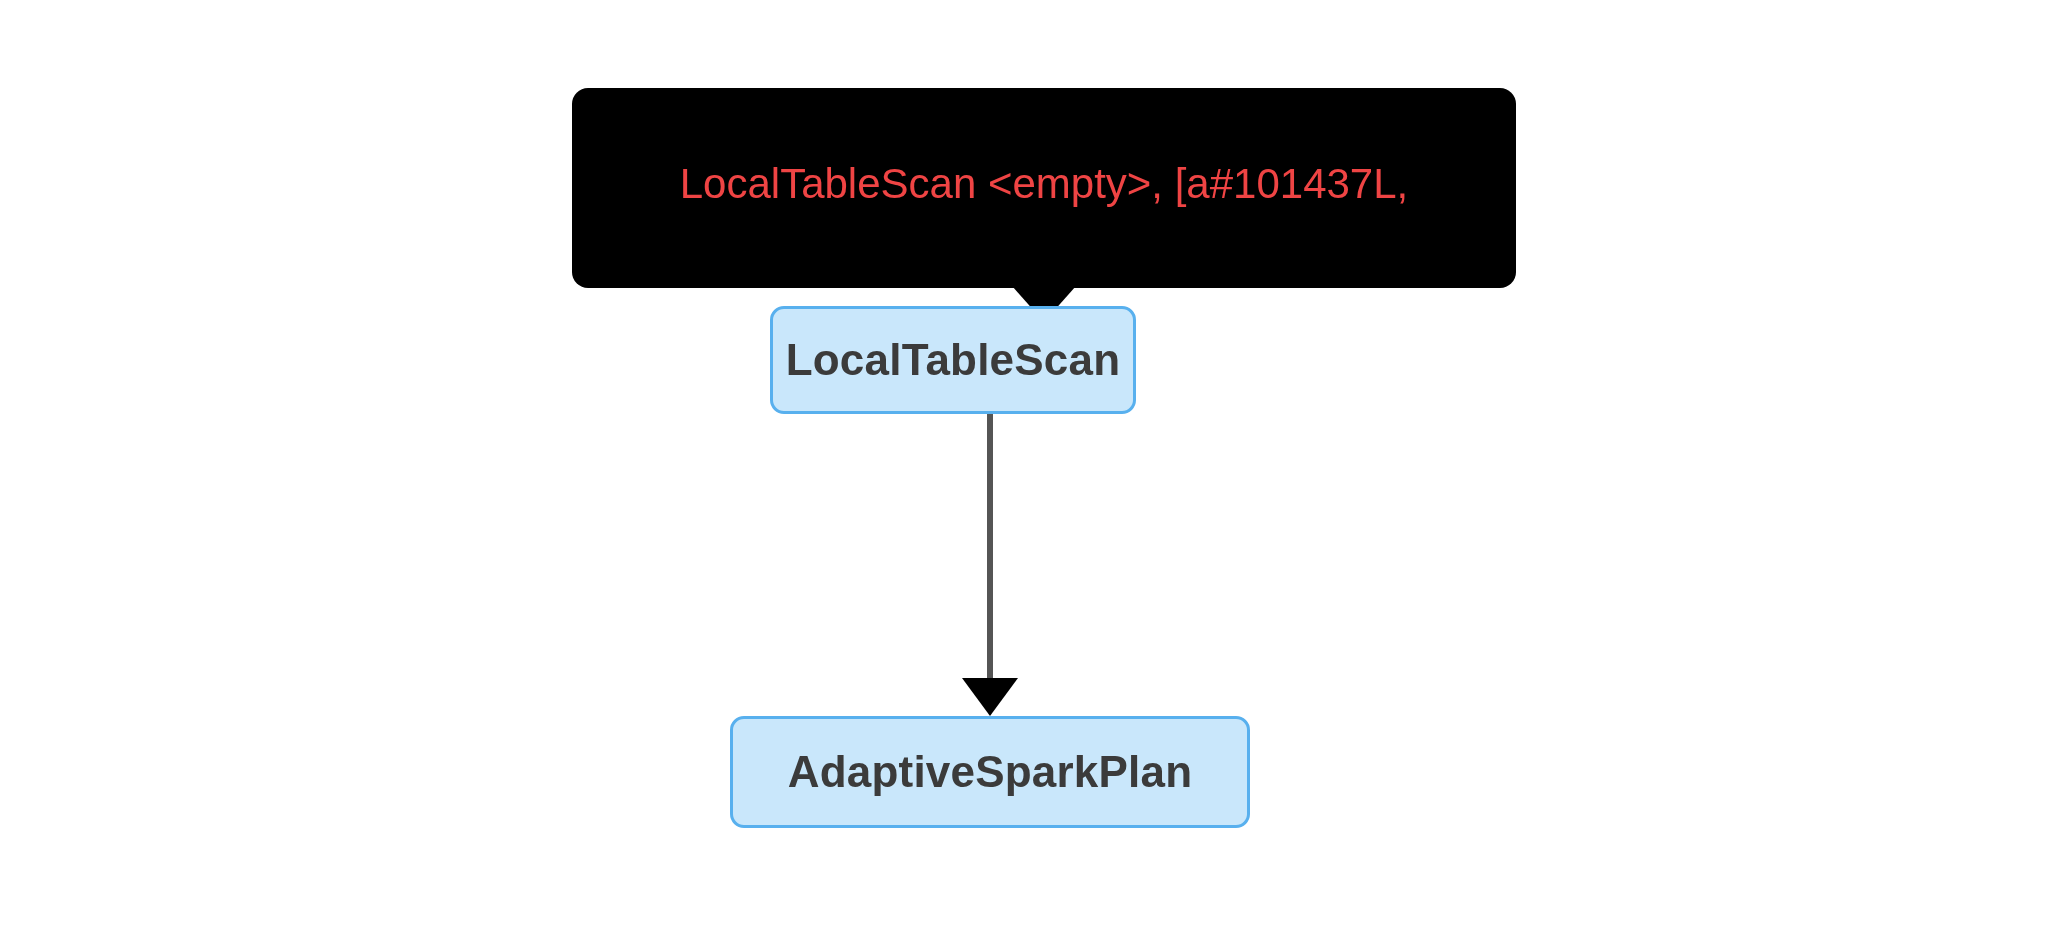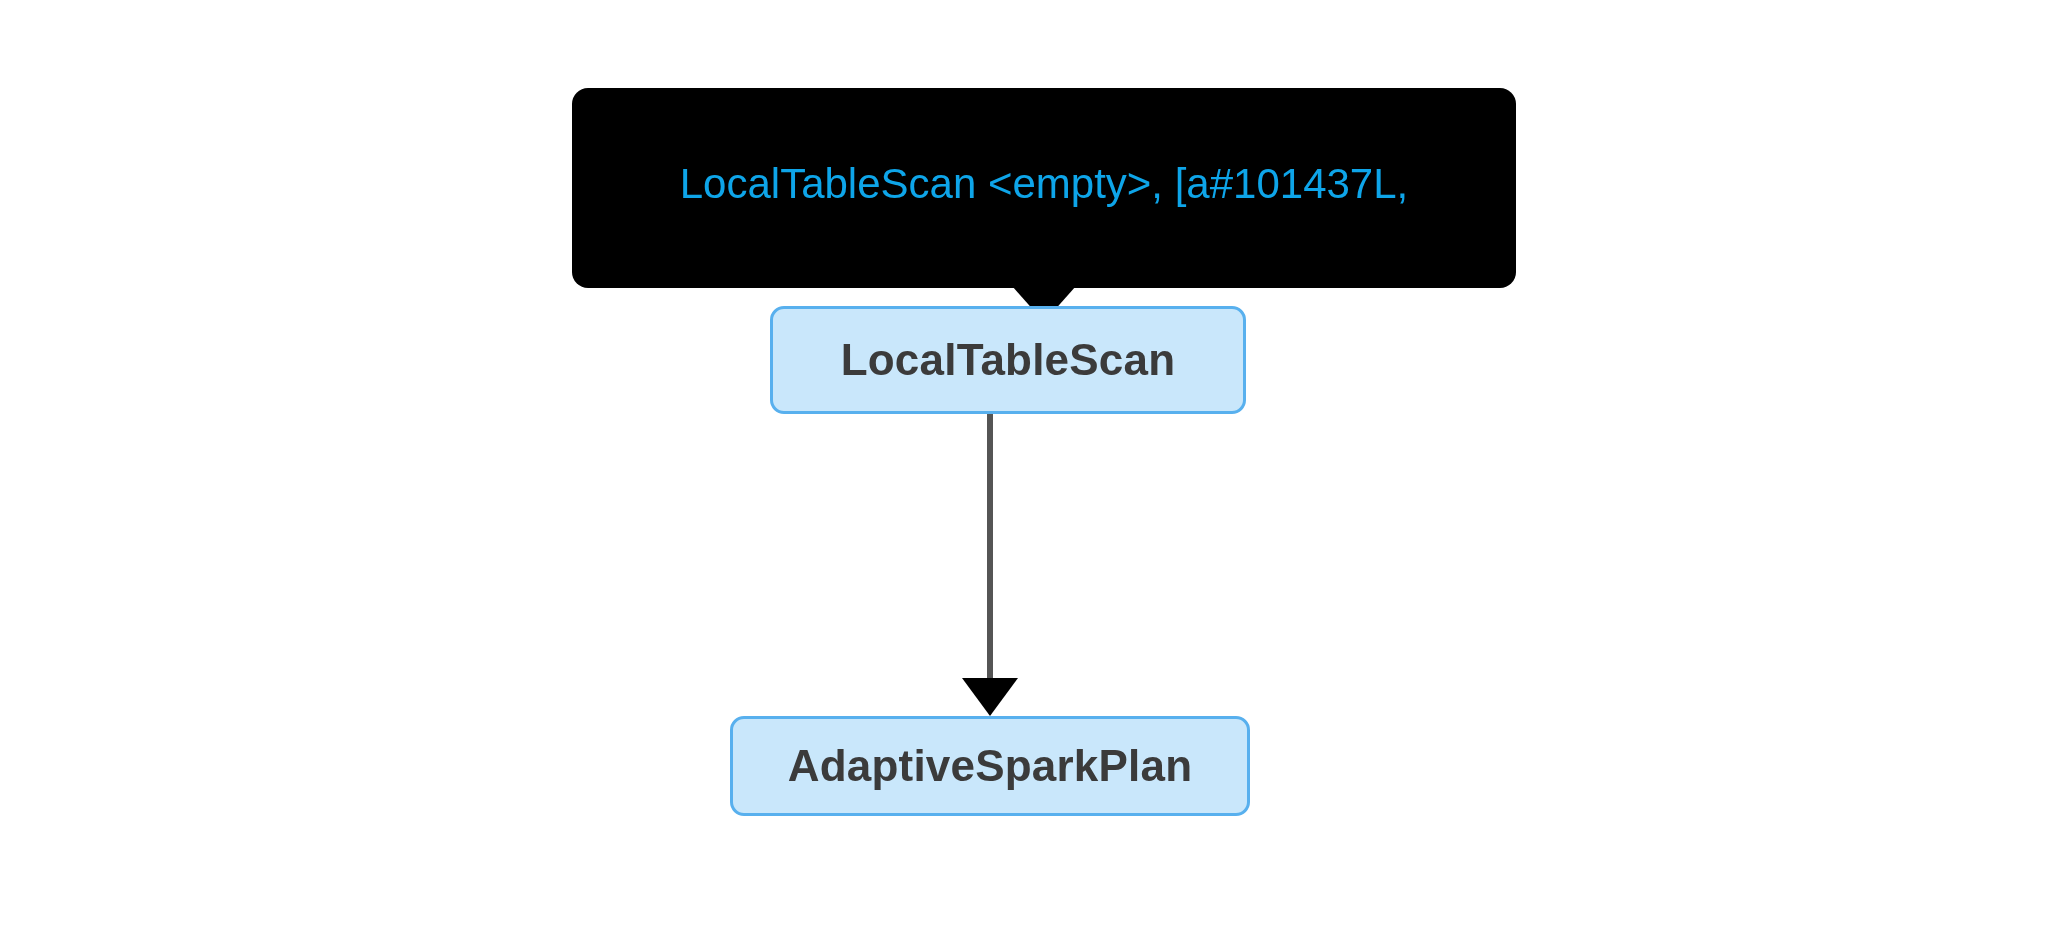--- a/index.html
+++ b/index.html
@@ -31,21 +31,21 @@
     background: #000000;
     border-radius: 16px;
     box-sizing: border-box;
     display: flex;
     flex-direction: column;
     align-items: center;
     justify-content: center;
     padding: 6px 30px 14px 30px;
   }
   .tooltip-line {
-    color: #0ea5e9;
+    color: #ef4444;
     font-family: "Liberation Sans", sans-serif;
     font-size: 42px;
     font-weight: 400;
     line-height: 62px;
     letter-spacing: 0px;
     text-align: center;
     white-space: nowrap;
   }
   .tooltip-pointer {
     position: absolute;
@@ -72,28 +72,28 @@
     color: #3b3b3b;
     font-family: "Liberation Sans", sans-serif;
     font-weight: bold;
     font-size: 44px;
     letter-spacing: 0.2px;
     white-space: nowrap;
   }
   .node-localtablescan {
     left: 770px;
     top: 306px;
-    width: 476px;
+    width: 366px;
     height: 108px;
   }
   .node-adaptivesparkplan {
     left: 730px;
     top: 716px;
     width: 520px;
-    height: 100px;
+    height: 112px;
   }
 
   
   .edge-svg {
     position: absolute;
     left: 0;
     top: 0;
     width: 2062px;
     height: 928px;
     pointer-events: none;

